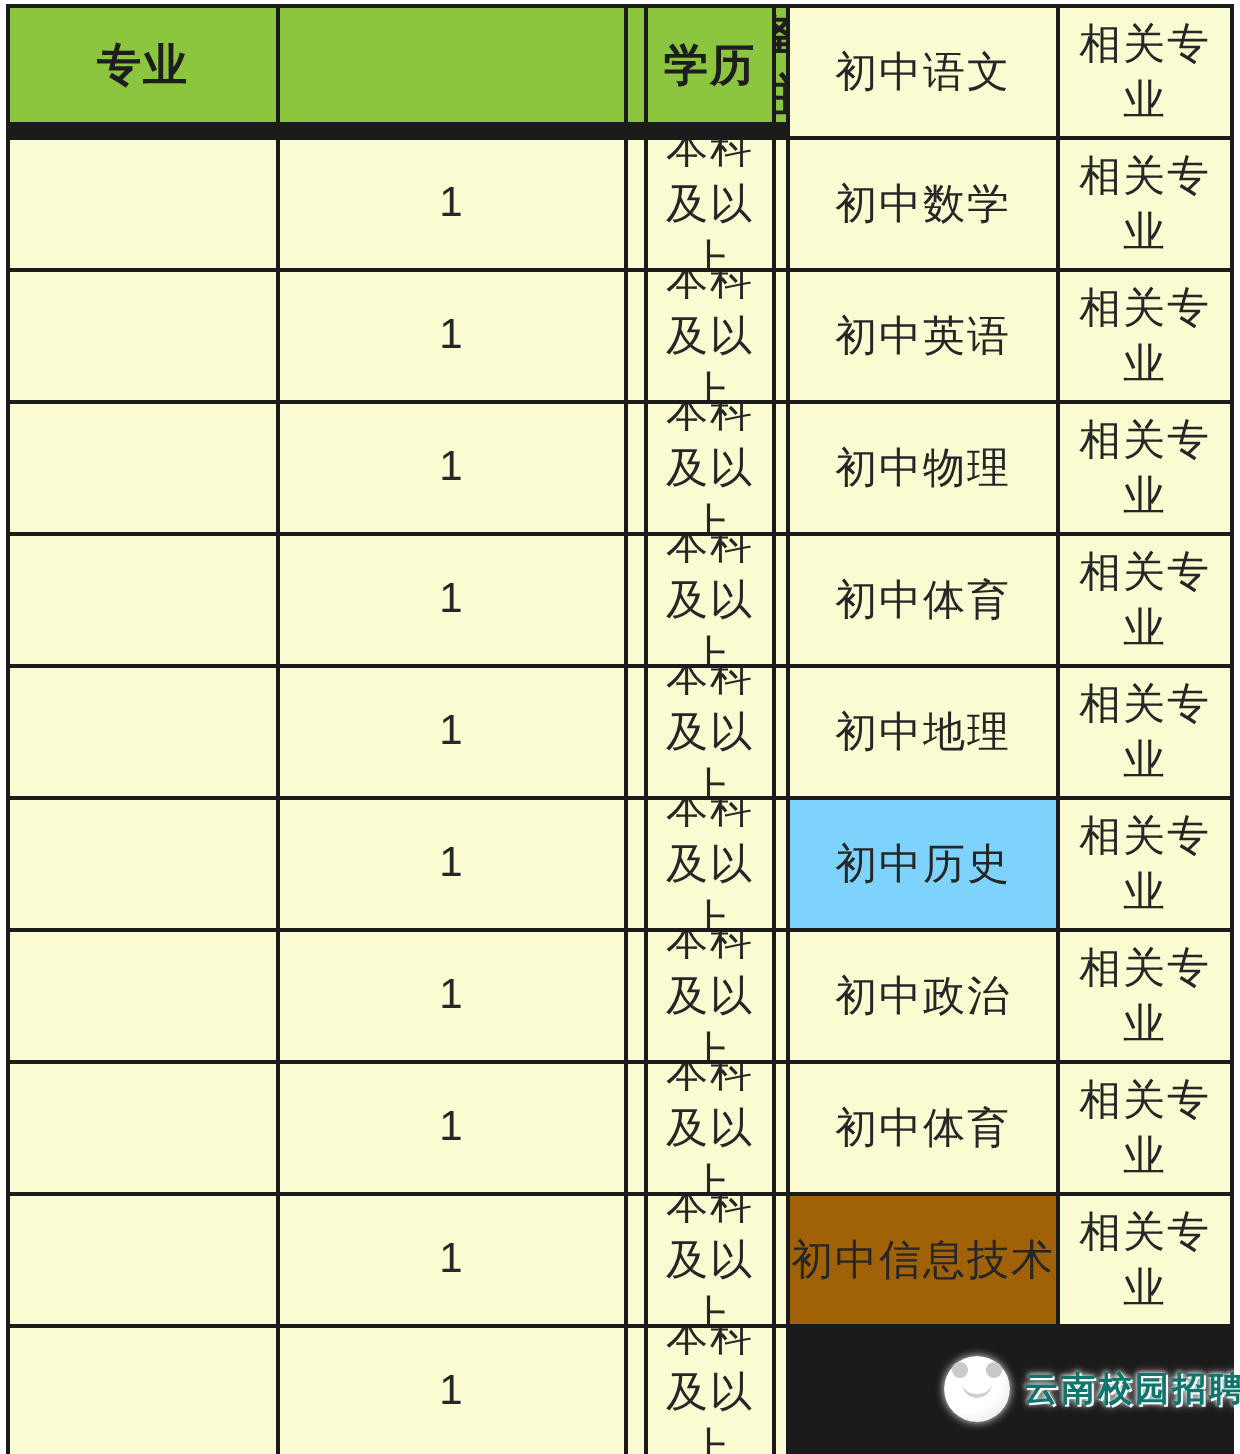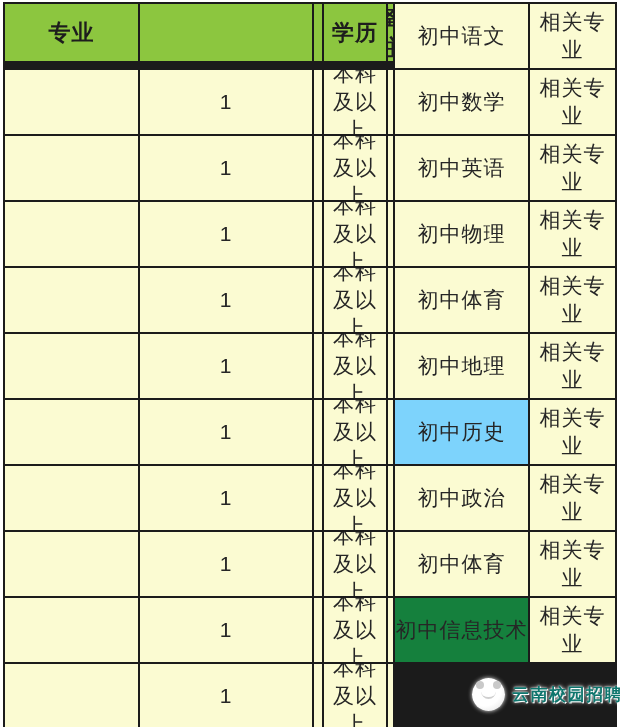--- a/index.html
+++ b/index.html
@@ -138,21 +138,21 @@
       <div class="cell spacer" style="background: rgb(251, 251, 210);"></div>
       <div class="cell " style="background: rgb(251, 251, 210);">本科及以上</div>
       <div class="cell " style="background: rgb(251, 251, 210);"></div>
       <div class="cell " style="background: rgb(251, 251, 210);">初中体育</div>
       <div class="cell " style="background: rgb(251, 251, 210);">相关专业</div>
       <div class="cell spacer" style="background: rgb(251, 251, 210);"></div>
       <div class="cell " style="background: rgb(251, 251, 210);">1</div>
       <div class="cell spacer" style="background: rgb(251, 251, 210);"></div>
       <div class="cell " style="background: rgb(251, 251, 210);">本科及以上</div>
       <div class="cell " style="background: rgb(251, 251, 210);"></div>
-      <div class="cell " style="background: #15803d;">初中信息技术</div>
+      <div class="cell " style="background: #a16207;">初中信息技术</div>
       <div class="cell " style="background: rgb(251, 251, 210);">相关专业</div>
       <div class="cell spacer" style="background: rgb(251, 251, 210);"></div>
       <div class="cell " style="background: rgb(251, 251, 210);">1</div>
       <div class="cell spacer" style="background: rgb(251, 251, 210);"></div>
       <div class="cell " style="background: rgb(251, 251, 210);">本科及以上</div>
       <div class="cell " style="background: rgb(251, 251, 210);"></div>
     </div>
 
   <div class="watermark">
     <div class="wm-logo">

